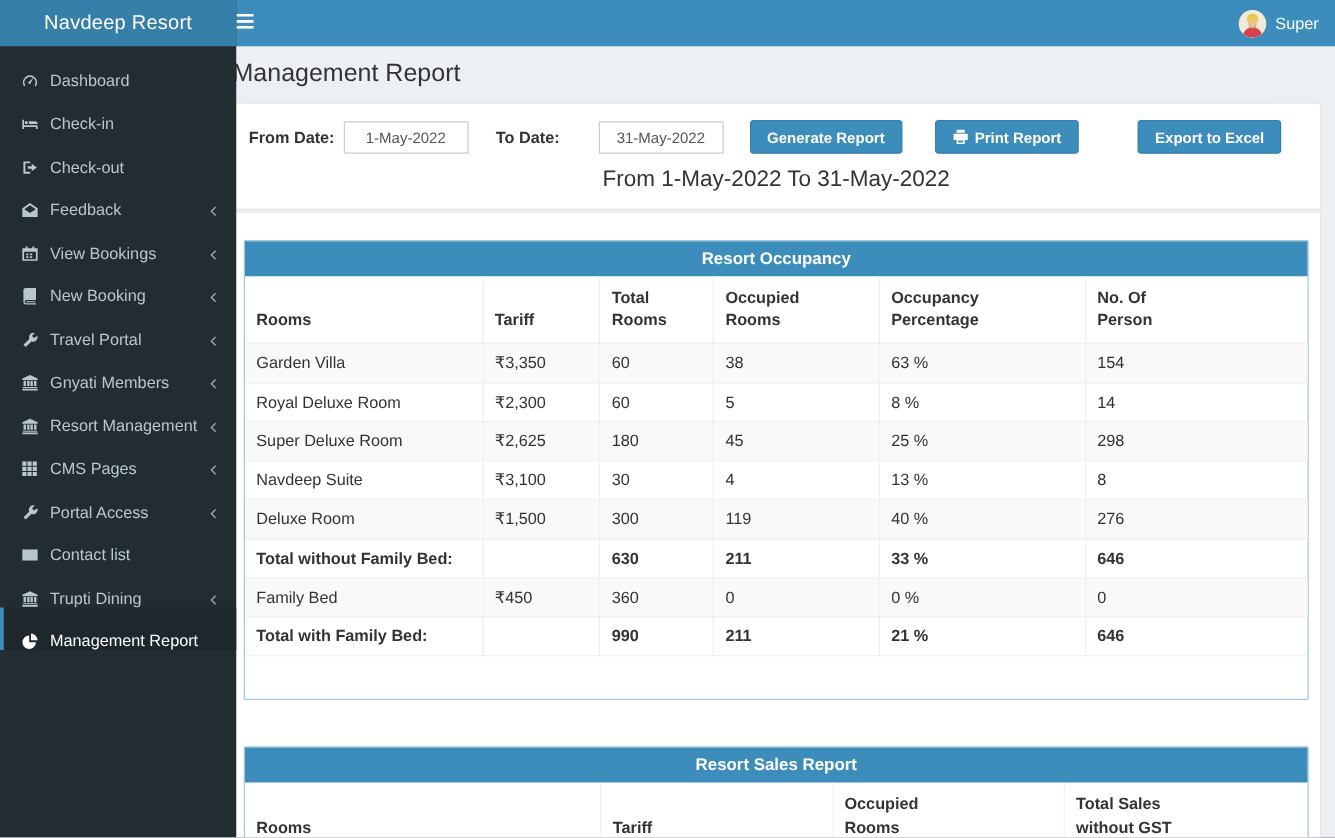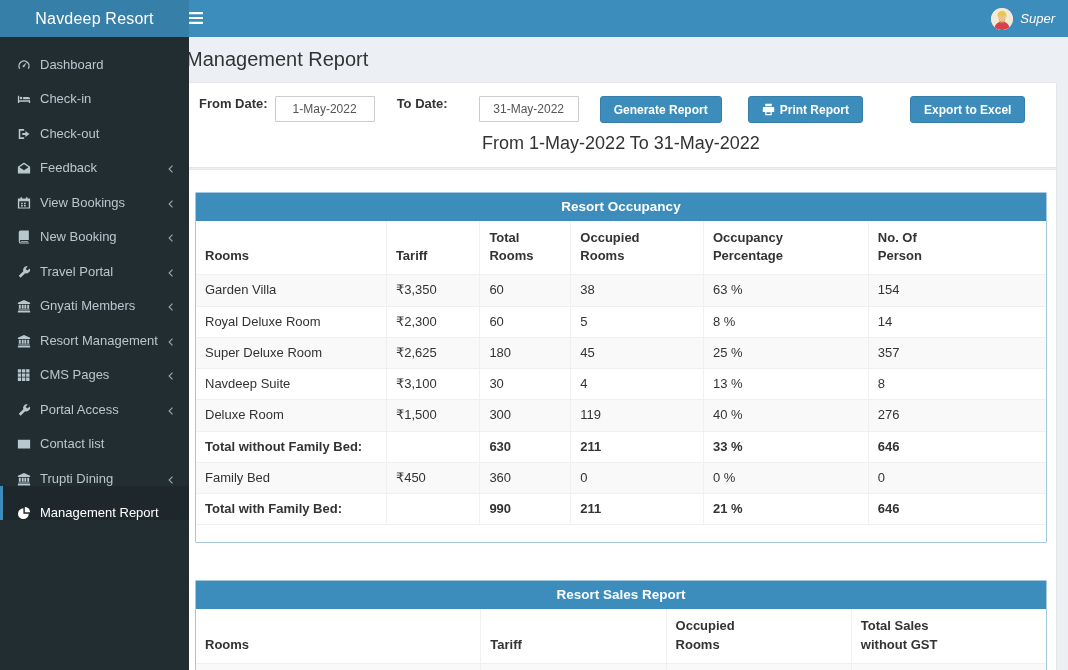--- a/index.html
+++ b/index.html
@@ -22,46 +22,46 @@
   .menu{display:flex;flex-direction:column;}
   .menu-item{display:flex;align-items:flex-end;height:34.5px;padding:0 12px 0 14px;
              color:var(--sidebar-text);font-size:13px;cursor:pointer;text-decoration:none;border-left:3px solid transparent;}
   .menu-item.active{background:var(--active-bg);color:#fff;border-left-color:var(--primary);}
   .mi-icon{width:23px;display:inline-flex;align-items:center;flex:none;}
   .mi-icon svg{display:block;}
   .mi-label{flex:1;white-space:nowrap;}
   .mi-chevron{display:inline-flex;opacity:.8;}
   
   .topbar{position:absolute;left:173px;right:0;top:0;height:37px;background:var(--primary);
-          display:flex;align-items:center;z-index:2;font-style:italic;}
+          display:flex;align-items:center;z-index:2;}
   .hamburger{width:45px;height:37px;display:flex;align-items:center;justify-content:center;cursor:pointer;}
   .user{margin-left:auto;height:100%;display:flex;align-items:center;gap:7px;padding:0 13px;
         color:#fff;font-size:13px;cursor:pointer;}
   .avatar{width:22px;height:22px;border-radius:50%;overflow:hidden;display:inline-flex;background:#f2ead8;}
   
   .content{position:absolute;left:173px;top:37px;right:0;bottom:0;padding:9px 11px 0 12px;overflow:hidden;}
   .page-title{font-size:20px;font-weight:500;color:#333;margin:2px 0 11px 1px;}
   .toolbar-panel{background:#fff;border:1px solid #e6e6e6;border-radius:2px;padding:13px 13px 0;}
-  .form-row{display:flex;}
+  .form-row{display:flex;align-items:center;}
   .form-row label{font-size:13px;font-weight:700;color:#333;white-space:nowrap;}
   .date-input{width:100px;height:26px;border:1px solid #ccc;border-radius:1px;font-size:12px;color:#555;
               text-align:center;font-family:inherit;outline:none;}
   .fr-from-input{margin-left:7px;}
   .fr-to-label{margin-left:22px;}
   .fr-to-input{margin-left:31px;}
   .fr-gen{margin-left:21px;}
   .fr-print{margin-left:26px;padding:0 10px;}
   .fr-export{margin-left:47px;}
   .btn{background:var(--primary);color:#fff;border:1px solid var(--primary-dark);border-radius:3px;
        font-size:12px;font-weight:700;height:27px;padding:0 13px;display:inline-flex;align-items:center;
        gap:5px;cursor:pointer;font-family:inherit;white-space:nowrap;}
   .bicon{display:inline-flex;}
   .range-heading{text-align:center;font-size:18px;font-weight:400;color:#333;padding:10px 0 13px;}
   .report-panel{background:#fff;border:1px solid #e6e6e6;margin-top:1px;padding:22px 9px 20px;height:560px;}
-  .table-panel{border:1px solid var(--panel-border);border-radius:1px;padding-bottom:17px;margin-bottom:37px;background:#fff;}
+  .table-panel{border:1px solid var(--panel-border);border-radius:1px;padding-bottom:34px;margin-bottom:37px;background:#fff;}
   .table-title{background:var(--primary);color:#fff;text-align:center;font-size:13.5px;font-weight:700;
                padding:6px 0 7px;}
   table.rpt{width:100%;border-collapse:collapse;table-layout:fixed;}
   .rpt th{text-align:left;vertical-align:bottom;font-size:13px;font-weight:700;color:#333;
           padding:8px 9px 9px;border:1px solid #f0f0f0;border-top:none;line-height:1.4;white-space:pre-line;}
   .rpt td{font-size:13px;color:#333;padding:7px 9px;border:1px solid #f0f0f0;line-height:1.25;
           overflow:hidden;white-space:nowrap;}
   .rpt th:first-child,.rpt td:first-child{border-left:none;}
   .rpt th:last-child,.rpt td:last-child{border-right:none;}
   .rpt tbody tr:nth-child(odd) td{background:var(--stripe);}
@@ -319,21 +319,21 @@
                   <td>5</td>
                   <td>8 %</td>
                   <td>14</td>
                 </tr>
                 <tr class="">
                   <td>Super Deluxe Room</td>
                   <td>₹2,625</td>
                   <td>180</td>
                   <td>45</td>
                   <td>25 %</td>
-                  <td>357</td>
+                  <td>298</td>
                 </tr>
                 <tr class="">
                   <td>Navdeep Suite</td>
                   <td>₹3,100</td>
                   <td>30</td>
                   <td>4</td>
                   <td>13 %</td>
                   <td>8</td>
                 </tr>
                 <tr class="">

